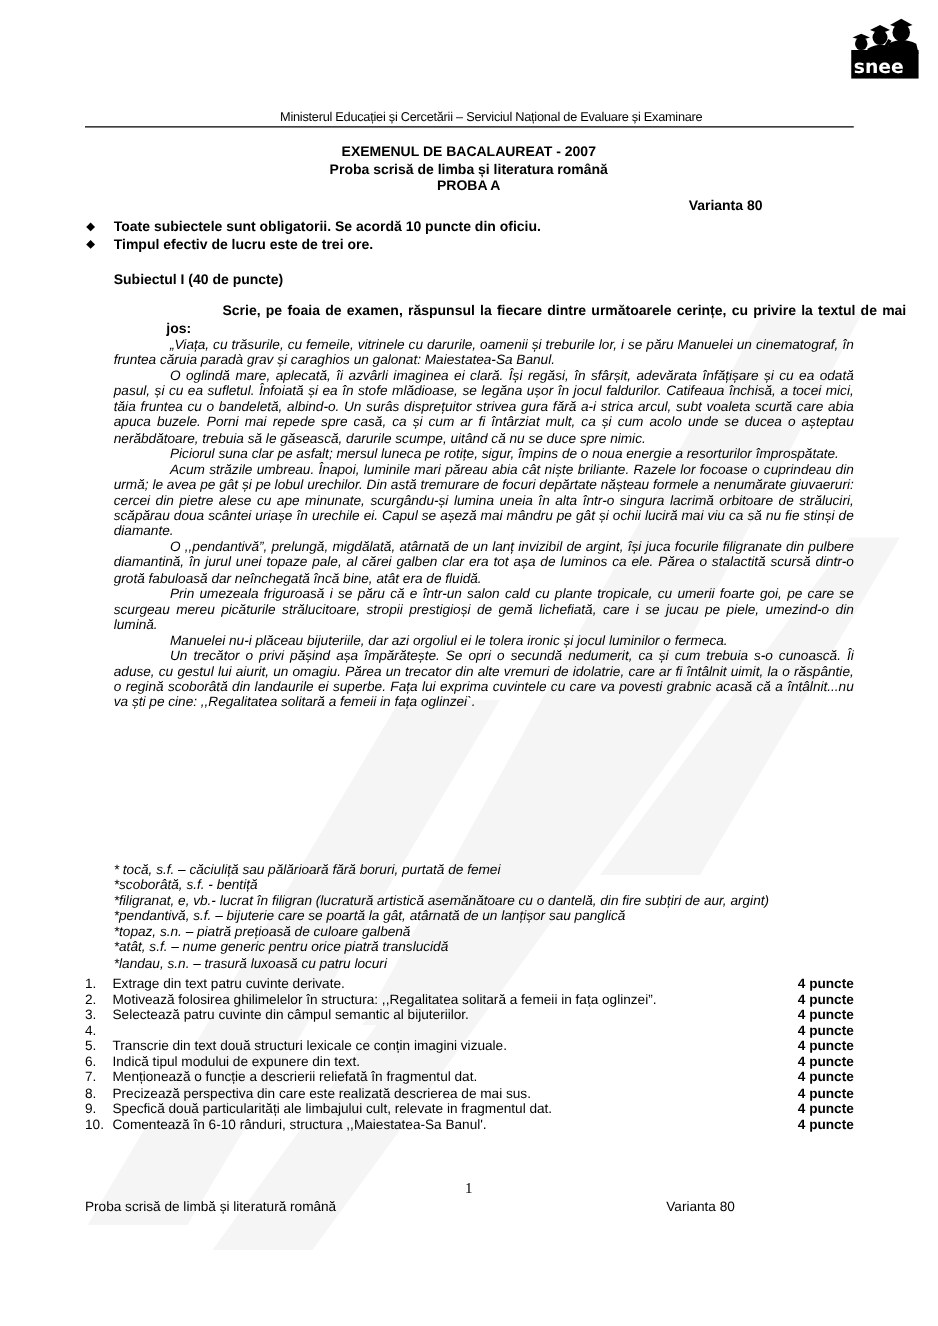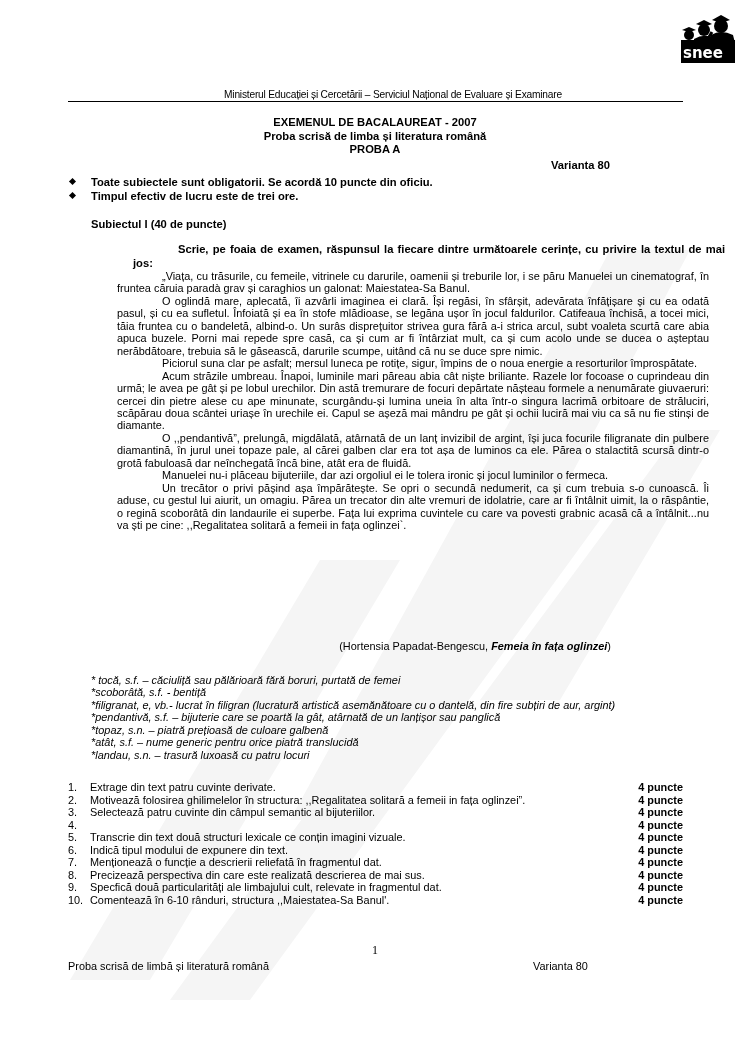--- a/index.html
+++ b/index.html
@@ -10,25 +10,25 @@
   .logo-text { position: absolute; left: 4px; bottom: 1px; color: #fff; font-family: "DejaVu Sans", sans-serif; font-size: 15px; font-weight: bold; letter-spacing: 0px; }
   .header-line { position: absolute; left: 200px; top: 89px; width: 386px; text-align: center; font-size: 10.2px; letter-spacing: -0.2px; }
   .header-rule { position: absolute; left: 68px; top: 101px; width: 615px; height: 0; border-top: 1px solid #000; }
   .title-block { position: absolute; left: 0; top: 116px; width: 750px; text-align: center; font-weight: bold; font-size: 11.2px; line-height: 13.5px; }
   .varianta { position: absolute; right: 68px; top: 159px; font-weight: bold; font-size: 11.2px; }
   .bullets { position: absolute; left: 68px; top: 175px; font-weight: bold; font-size: 11.2px; line-height: 14px; margin: 0; padding: 0; list-style: none; }
   .bullets li { position: relative; padding-left: 23px; }
   .bullets li .diamond { position: absolute; left: 2px; top: 4px; width: 5px; height: 5px; background: #000; transform: rotate(45deg); }
   .subiect { position: absolute; left: 91px; top: 218px; font-weight: bold; font-size: 11.2px; }
   .instruction { position: absolute; left: 91px; top: 243px; width: 592px; font-weight: bold; font-size: 11.2px; line-height: 13.5px; text-align: justify; text-indent: 45px; margin-left: 42px; }
-  .passage { position: absolute; left: 91px; top: 270px; width: 592px; font-size: 10.9px; line-height: 12.45px; margin-left: 26px; }
+  .passage { position: absolute; left: 91px; top: 270px; width: 592px; font-style: italic; font-size: 10.9px; line-height: 12.45px; }
   .passage p { margin: 0; text-indent: 45px; text-align: justify; }
   .attribution { position: absolute; right: 67px; top: 640px; font-size: 10.9px; }
   .attribution b { font-style: italic; }
-  .glossary { position: absolute; left: 91px; top: 674px; font-style: italic; font-size: 10.9px; line-height: 12.45px; margin: 0; padding: 0; list-style: none; }
+  .glossary { position: absolute; left: 91px; top: 690px; font-style: italic; font-size: 10.9px; line-height: 12.45px; margin: 0; padding: 0; list-style: none; }
   .tasks { position: absolute; left: 68px; top: 781px; width: 615px; font-size: 10.9px; line-height: 12.5px; margin: 0; padding: 0; list-style: none; }
   .tasks li { position: relative; height: 12.5px; white-space: nowrap; }
   .tasks .num { position: absolute; left: 0; }
   .tasks .txt { position: absolute; left: 22px; }
   .tasks .pts { position: absolute; right: 0; font-weight: bold; }
   .page-number { position: absolute; left: 0; width: 750px; top: 943px; text-align: center; font-family: "Liberation Serif", serif; font-size: 12px; }
   .footer-left { position: absolute; left: 68px; top: 960px; font-size: 10.9px; }
   .footer-right { position: absolute; left: 533px; top: 960px; font-size: 10.9px; }
 </style>
 </head>
@@ -87,25 +87,25 @@
   <div class="subiect">Subiectul I (40 de puncte)</div>
 
   <div class="instruction">Scrie, pe foaia de examen, răspunsul la fiecare dintre următoarele cerințe, cu privire la textul de mai jos:</div>
 
   <div class="passage">
     <p>„Viața, cu trăsurile, cu femeile, vitrinele cu darurile, oamenii și treburile lor, i se păru Manuelei un cinematograf, în fruntea căruia paradà grav și caraghios un galonat: Maiestatea-Sa Banul.</p>
     <p>O oglindă mare, aplecată, îi azvârli imaginea ei clară. Își regăsi, în sfârșit, adevărata înfățișare și cu ea odată pasul, și cu ea sufletul. Înfoiată și ea în stofe mlădioase, se legăna ușor în jocul faldurilor. Catifeaua închisă, a tocei mici, tăia fruntea cu o bandeletă, albind-o. Un surâs disprețuitor strivea gura fără a-i strica arcul, subt voaleta scurtă care abia apuca buzele. Porni mai repede spre casă, ca și cum ar fi întârziat mult, ca și cum acolo unde se ducea o așteptau nerăbdătoare, trebuia să le găsească, darurile scumpe, uitând că nu se duce spre nimic.</p>
     <p>Piciorul suna clar pe asfalt; mersul luneca pe rotițe, sigur, împins de o noua energie a resorturilor împrospătate.</p>
     <p>Acum străzile umbreau. Înapoi, luminile mari păreau abia cât niște briliante. Razele lor focoase o cuprindeau din urmă; le avea pe gât și pe lobul urechilor. Din astă tremurare de focuri depărtate nășteau formele a nenumărate giuvaeruri: cercei din pietre alese cu ape minunate, scurgându-și lumina uneia în alta într-o singura lacrimă orbitoare de străluciri, scăpărau doua scântei uriașe în urechile ei. Capul se așeză mai mândru pe gât și ochii luciră mai viu ca să nu fie stinși de diamante.</p>
     <p>O ,,pendantivă”, prelungă, migdălată, atârnată de un lanț invizibil de argint, își juca focurile filigranate din pulbere diamantină, în jurul unei topaze pale, al cărei galben clar era tot așa de luminos ca ele. Părea o stalactită scursă dintr-o grotă fabuloasă dar neînchegată încă bine, atât era de fluidă.</p>
+    <p>Prin umezeala friguroasă i se păru că e într-un salon cald cu plante tropicale, cu umerii foarte goi, pe care se scurgeau mereu picăturile strălucitoare, stropii prestigioși de gemă lichefiată, care i se jucau pe piele, umezind-o din lumină.</p>
     <p>Manuelei nu-i plăceau bijuteriile, dar azi orgoliul ei le tolera ironic și jocul luminilor o fermeca.</p>
     <p>Un trecător o privi pășind așa împărătește. Se opri o secundă nedumerit, ca și cum trebuia s-o cunoască. Îi aduse, cu gestul lui aiurit, un omagiu. Părea un trecator din alte vremuri de idolatrie, care ar fi întâlnit uimit, la o răspântie, o regină scoborâtă din landaurile ei superbe. Fața lui exprima cuvintele cu care va povesti grabnic acasă că a întâlnit...nu va ști pe cine: ,,Regalitatea solitară a femeii in fața oglinzei`.</p>
   </div>
 
-  <div class="attribution"><span>(Hortensia Papadat-Bengescu, </span><b>Femeia în fața oglinzei</b><span>)</span></div>
 
   <ul class="glossary">
     <li>* tocă, s.f. – căciuliță sau pălărioară fără boruri, purtată de femei</li>
     <li>*scoborâtă, s.f. - bentiță</li>
     <li>*filigranat, e, vb.- lucrat în filigran (lucratură artistică asemănătoare cu o dantelă, din fire subțiri de aur, argint)</li>
     <li>*pendantivă, s.f. – bijuterie care se poartă la gât, atârnată de un lanțișor sau panglică</li>
     <li>*topaz, s.n. – piatră prețioasă de culoare galbenă</li>
     <li>*atât, s.f. – nume generic pentru orice piatră translucidă</li>
     <li> *landau, s.n. – trasură luxoasă cu patru locuri</li>
   </ul>

